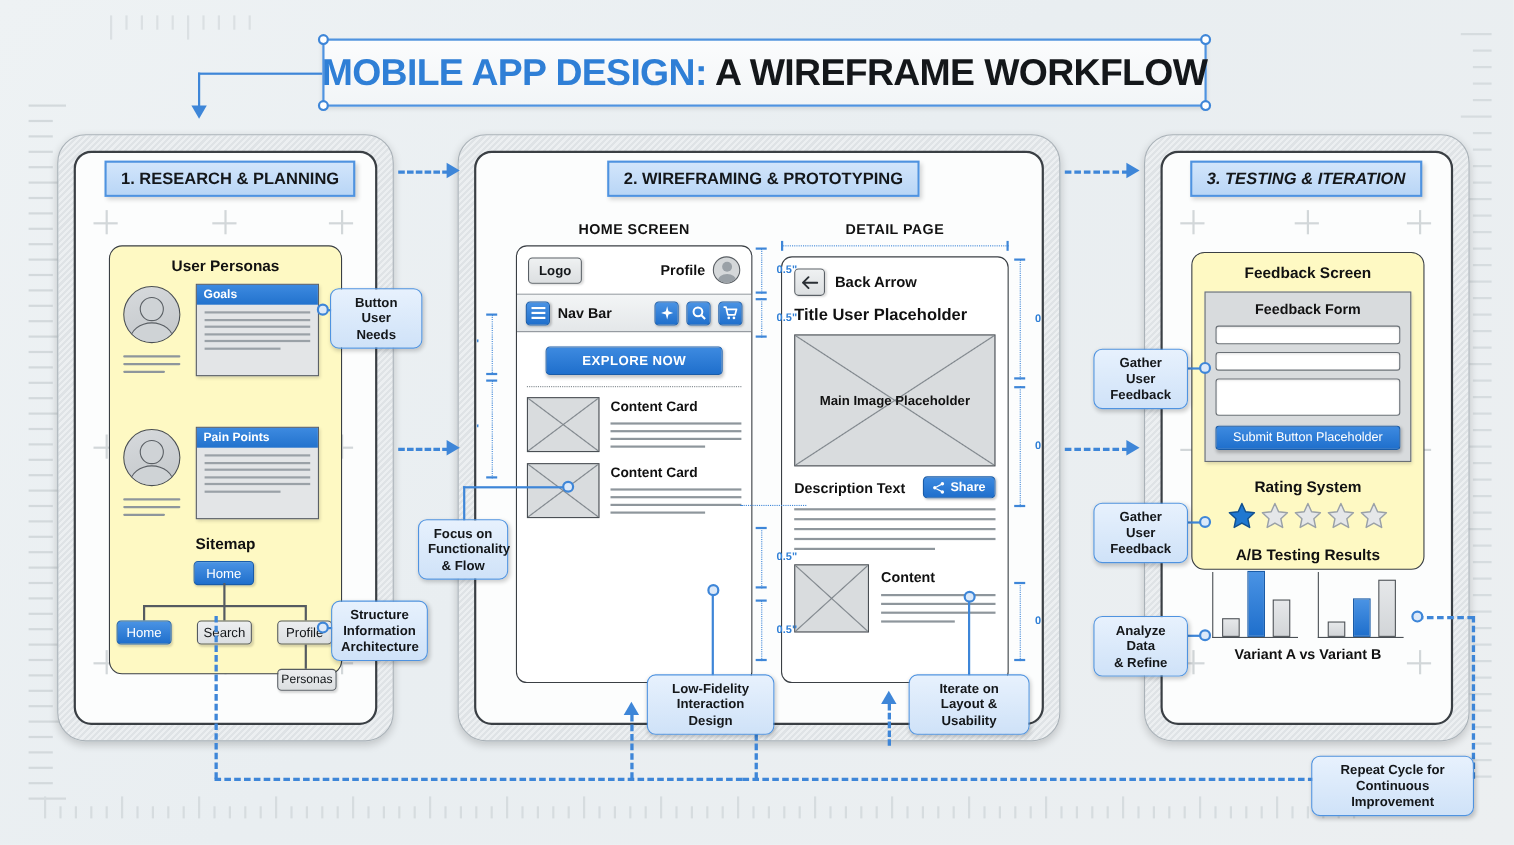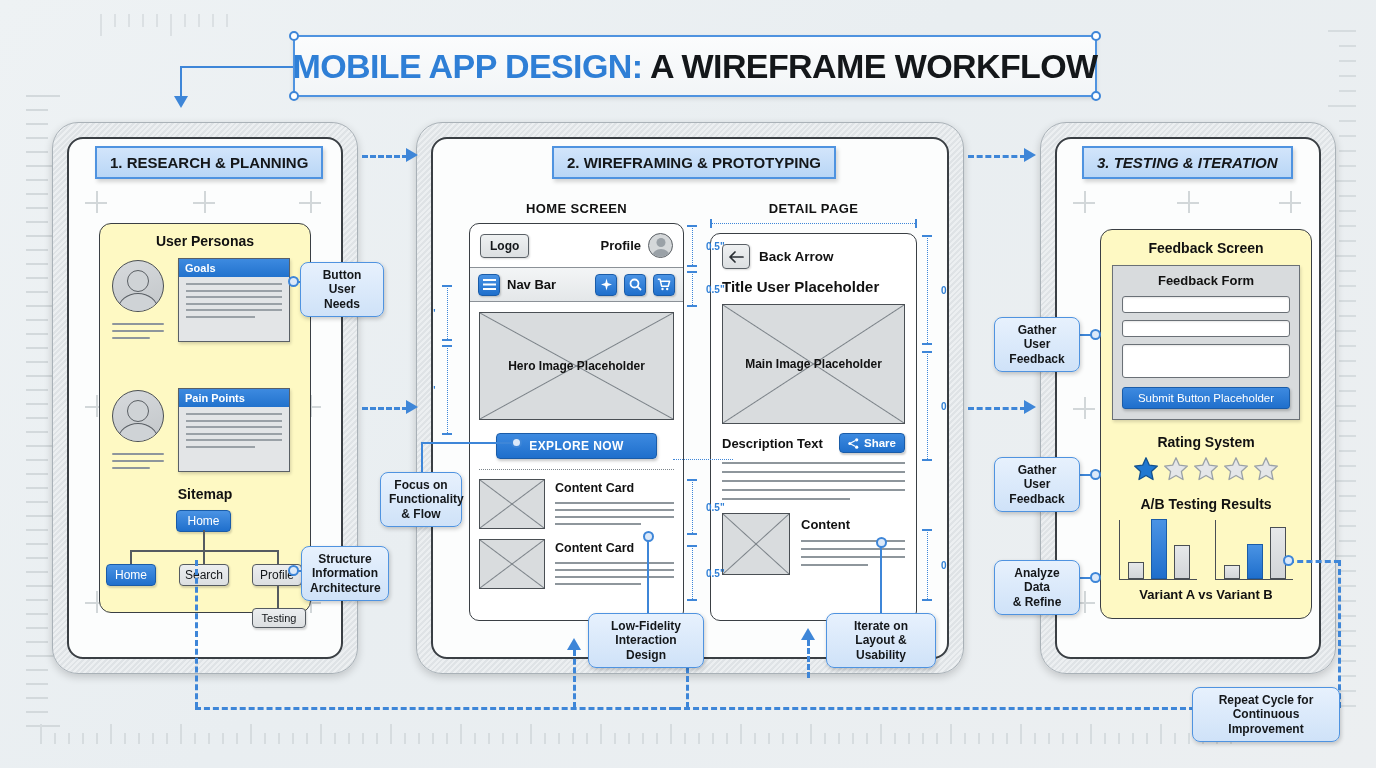--- a/index.html
+++ b/index.html
@@ -494,21 +494,21 @@
 
       <div style="position:absolute;left:103px;top:306px;width:1.6px;height:20px;background:#555b61;"></div>
       <div style="position:absolute;left:30px;top:326px;width:148px;height:1.6px;background:#555b61;"></div>
       <div style="position:absolute;left:30px;top:326px;width:1.6px;height:14px;background:#555b61;"></div>
       <div style="position:absolute;left:103px;top:326px;width:1.6px;height:14px;background:#555b61;"></div>
       <div style="position:absolute;left:177px;top:326px;width:1.6px;height:14px;background:#555b61;"></div>
       <div class="node blue" style="position:absolute;left:6px;top:340px;width:50px;">Home</div>
       <div class="node" style="position:absolute;left:79px;top:340px;width:50px;">Search</div>
       <div class="node" style="position:absolute;left:152px;top:340px;width:50px;">Profile</div>
       <div style="position:absolute;left:177px;top:362px;width:1.6px;height:22px;background:#555b61;"></div>
-      <div class="node" style="position:absolute;left:152px;top:384px;width:54px;font-size:11px;">Testing</div>
+      <div class="node" style="position:absolute;left:152px;top:384px;width:54px;font-size:11px;">Personas</div>
     </div>
   </div>
 </div>
 <div class="panel-title" id="pt1">1. RESEARCH &amp; PLANNING</div>
 
 <div class="device" id="dev2">
   <div class="screen">
 
     <div style="position:absolute;left:36px;top:62px;width:215px;text-align:center;font-size:13px;font-weight:bold;letter-spacing:.4px;color:#111;">HOME SCREEN</div>
 
@@ -549,24 +549,20 @@
         </span>
         <span class="iconbtn">
           <svg width="14" height="13" viewBox="0 0 14 13">
               <path d="M0.8 1.2 H3 L4.6 8.2 H11.2 L12.6 3.2 H3.6" fill="none" stroke="#fff" stroke-width="1.5" stroke-linejoin="round"></path>
               <circle cx="5.5" cy="11" r="1.2" fill="#fff"></circle>
               <circle cx="10.2" cy="11" r="1.2" fill="#fff"></circle>
             </svg>
         </span>
       </div>
 
-      <div class="imgph" style="margin:10px 9px 0 9px;height:108px;">
-        <div class="lbl">Hero Image
-Placeholder</div>
-      </div>
 
       <div class="cta" style="margin:13px 26px 0 26px;">EXPLORE NOW</div>
       <div style="margin:10px 9px 0 9px;border-top:1.6px dotted #7d858b;"></div>
 
       <div style="display:flex;gap:10px;margin:9px 9px 0 9px;">
         <div class="imgph" style="width:66px;height:50px;flex:none;"></div>
         <div style="flex:1;padding-top:2px;">
           <div style="font-size:12.5px;font-weight:bold;color:#111;">Content Card</div>
           <div class="txtline" style="margin-top:7px;width:100%"></div>
           <div class="txtline" style="margin-top:5px;width:100%"></div>
@@ -703,21 +699,21 @@
 <div class="device" id="dev3">
   <div class="screen">
     <div class="crop" style="left:16px;top:52px"></div>
     <div class="crop" style="left:120px;top:52px"></div>
     <div class="crop" style="left:222px;top:52px"></div>
     <div class="crop" style="left:16px;top:258px"></div>
     <div class="crop" style="left:222px;top:258px"></div>
     <div class="crop" style="left:16px;top:452px"></div>
     <div class="crop" style="left:222px;top:452px"></div>
 
-    <div class="mock" style="left:43px;top:90px;width:212px;height:390px;">
+    <div class="mock" style="left:26px;top:90px;width:212px;height:289px;">
       <div class="mock-h" style="margin-top:10px;font-size:14px;">Feedback Screen</div>
 
       <div style="margin:9px 11px 0 11px;border:1.6px solid #6a7076;background:#d8dbdd;padding:7px 9px 10px 9px;box-shadow:1px 2px 3px rgba(0,0,0,.15);">
         <div class="centerlab" style="font-size:13px;color:#111;">Feedback Form</div>
         <div class="inputbox" style="height:17px;margin-top:8px;"></div>
         <div class="inputbox" style="height:17px;margin-top:7px;"></div>
         <div class="inputbox" style="height:34px;margin-top:7px;"></div>
         <div style="margin-top:9px;background:linear-gradient(180deg,#3d8ae0,#1f6fcc);border:1.5px solid #1a5ca8;border-radius:3px;color:#fff;font-size:11.5px;font-weight:normal;text-align:center;padding:4px 0;box-shadow:1px 2px 3px rgba(0,0,0,.22);">Submit Button Placeholder</div>
       </div>
 

